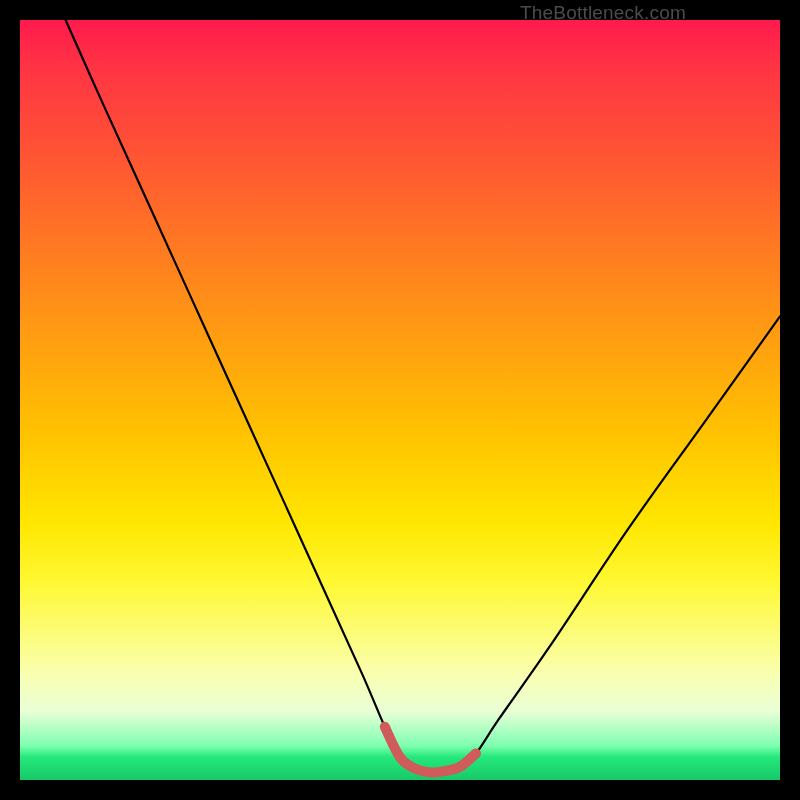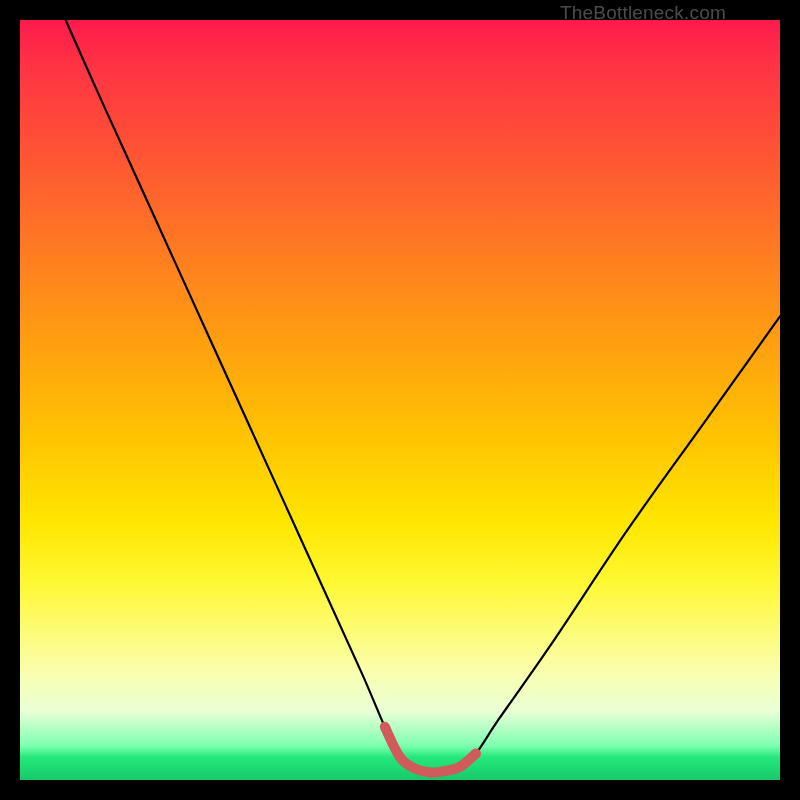--- a/index.html
+++ b/index.html
@@ -9,21 +9,20 @@
     height: 800px;
     overflow: hidden;
     background: #000;
     font-family: Arial, Helvetica, sans-serif;
   }
   .stage {
     position: relative;
     width: 696px;
     height: 800px;
     background: #000;
-    padding-left: 40px;
   }
   .plot-area {
     position: absolute;
     left: 20px;
     top: 20px;
     width: 760px;
     height: 760px;
     background: linear-gradient(to bottom,
       #ff1a4d 0%,
       #ff3344 6%,

